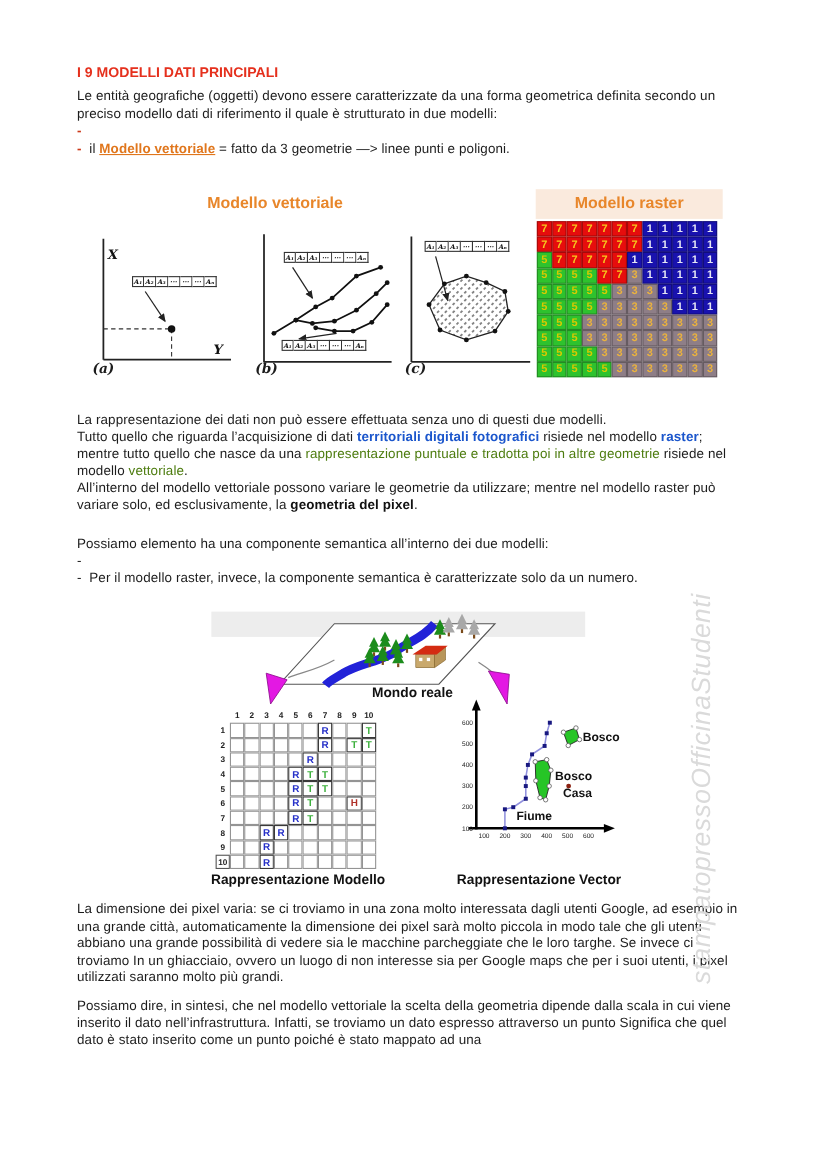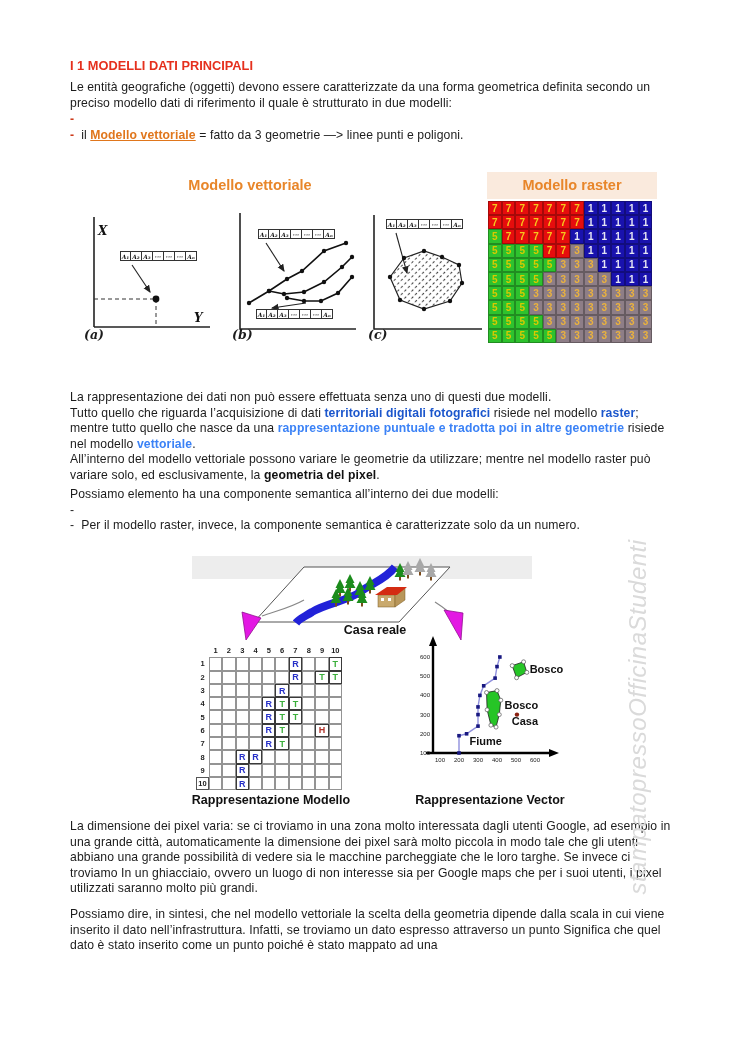--- a/index.html
+++ b/index.html
@@ -1,21 +1,21 @@
 <!DOCTYPE html>
 <html><head>
 <meta charset="utf-8">
 <style>
   html,body { margin:0; padding:0; background:#888; }
   .page { position:relative; width:744px; height:1052px; background:#fff; overflow:hidden;
           color:#1c1c1c; font-family:"Liberation Sans", sans-serif; margin:0 auto; }
   .tx { position:absolute; left:70px; width:610px; font-size:12.2px; line-height:15.6px; letter-spacing:.1px; margin:0; }
   .title { position:absolute; left:70px; top:58px; margin:0; font-size:12.8px; font-weight:bold; color:#e5301d; }
   .blue-b { color:#1b56cc; font-weight:bold; }
-  .or-b  { color:#3b82f6; font-weight:bold; }
+  .or-b  { color:#4d7c0f; font-weight:normal; }
   .blk-b { color:#111; font-weight:bold; }
   .link  { text-decoration:underline; font-weight:bold; cursor:pointer; }
   .link.blue { color:#1b56cc; } .link.orange { color:#e0761c; }
   .bullet { display:flex; gap:7px; }
   .dash-red { color:#cc3a1a; font-weight:bold; }
   .dash-blk { color:#222; }
 
   
   .fig-title { position:absolute; font-size:14.5px; font-weight:bold; color:#e8862a; text-align:center; }
   .peach-band { position:absolute; left:487px; top:172px; width:170px; height:27px; background:#faeadd; }
@@ -53,21 +53,21 @@
 
   .watermark { position:absolute; left:446px; top:703px; width:384px; text-align:center;
                transform:rotate(-90deg); font-style:italic; font-size:24px; letter-spacing:.5px;
                color:#dadada; white-space:nowrap; }
 </style>
 </head>
 <body>
 
 <div class="page">
 
-  <h1 class="title">I 1 MODELLI DATI PRINCIPALI</h1>
+  <h1 class="title">I 9 MODELLI DATI PRINCIPALI</h1>
 
   <p class="tx" style="top:80px">Le entità geografiche (oggetti) devono essere caratterizzate da una forma geometrica definita secondo un preciso modello dati di riferimento il quale è strutturato in due modelli:</p>
 
   <div class="tx" style="top:112px">
     <div class="bullet">
       <span class="dash-red">-</span>
     </div>
     <div class="bullet">
       <span class="dash-red">-</span>
       <span><span>il </span><a class="link orange">Modello vettoriale</a><span> = fatto da 3 geometrie —&gt; linee punti e poligoni.</span></span>
@@ -304,21 +304,21 @@
       <div class="rcell rv5" style="background: rgb(46, 194, 46);">5</div>
       <div class="rcell rv3" style="background: rgb(142, 126, 135);">3</div>
       <div class="rcell rv3" style="background: rgb(142, 126, 135);">3</div>
       <div class="rcell rv3" style="background: rgb(142, 126, 135);">3</div>
       <div class="rcell rv3" style="background: rgb(142, 126, 135);">3</div>
       <div class="rcell rv3" style="background: rgb(142, 126, 135);">3</div>
       <div class="rcell rv3" style="background: rgb(142, 126, 135);">3</div>
       <div class="rcell rv3" style="background: rgb(142, 126, 135);">3</div>
     </div>
 
-  <p class="tx" style="top:390px"><span>La rappresentazione dei dati non può essere effettuata senza uno di questi due modelli.</span><br>
+  <p class="tx" style="top:374px"><span>La rappresentazione dei dati non può essere effettuata senza uno di questi due modelli.</span><br>
     <span>Tutto quello che riguarda l’acquisizione di dati </span><span class="blue-b">territoriali digitali fotografici</span><span> risiede nel modello </span><span class="blue-b">raster</span><span>; mentre tutto quello che nasce da una </span><span class="or-b">rappresentazione puntuale e tradotta poi in altre geometrie</span><span> risiede nel modello </span><span class="or-b">vettoriale</span><span>.</span><br>
     <span>All’interno del modello vettoriale possono variare le geometrie da utilizzare; mentre nel modello raster può variare solo, ed esclusivamente, la </span><span class="blk-b">geometria del pixel</span><span>.</span>
   </p>
 
   <div class="tx" style="top:487px">
     <div>Possiamo elemento ha una componente semantica all’interno dei due modelli:</div>
     <div class="bullet">
         <span class="dash-blk">-</span>
       </div>
     <div class="bullet">
@@ -359,21 +359,21 @@
       <polygon points="183,43 195,35 215,35 205,43" fill="#d42c12"></polygon>
       <rect x="189" y="46" width="3" height="3" fill="#ffffff"></rect>
       <rect x="196" y="46" width="3" height="3" fill="#ffffff"></rect>
     </g>
     <path d="M112,48 C98,56 84,59 70,64" fill="none" stroke="#888" stroke-width="1.2"></path>
     <polygon points="54,88 50,60 69,66" fill="#e318e3" stroke="#90108f" stroke-width="0.8"></polygon>
     <path d="M243,50 C254,57 261,63 266,69" fill="none" stroke="#888" stroke-width="1.2"></path>
     <polygon points="269,88 252,58 271,61" fill="#e318e3" stroke="#90108f" stroke-width="0.8"></polygon>
   </svg>
 
-  <div class="fig2-lbl" style="left:305px; top:623px; width:140px">Casa reale</div>
+  <div class="fig2-lbl" style="left:305px; top:623px; width:140px">Mondo reale</div>
 
   <div class="grid2">
       <div class="g2-head"></div>
       <div class="g2-head">1</div>
       <div class="g2-head">2</div>
       <div class="g2-head">3</div>
       <div class="g2-head">4</div>
       <div class="g2-head">5</div>
       <div class="g2-head">6</div>
       <div class="g2-head">7</div>

